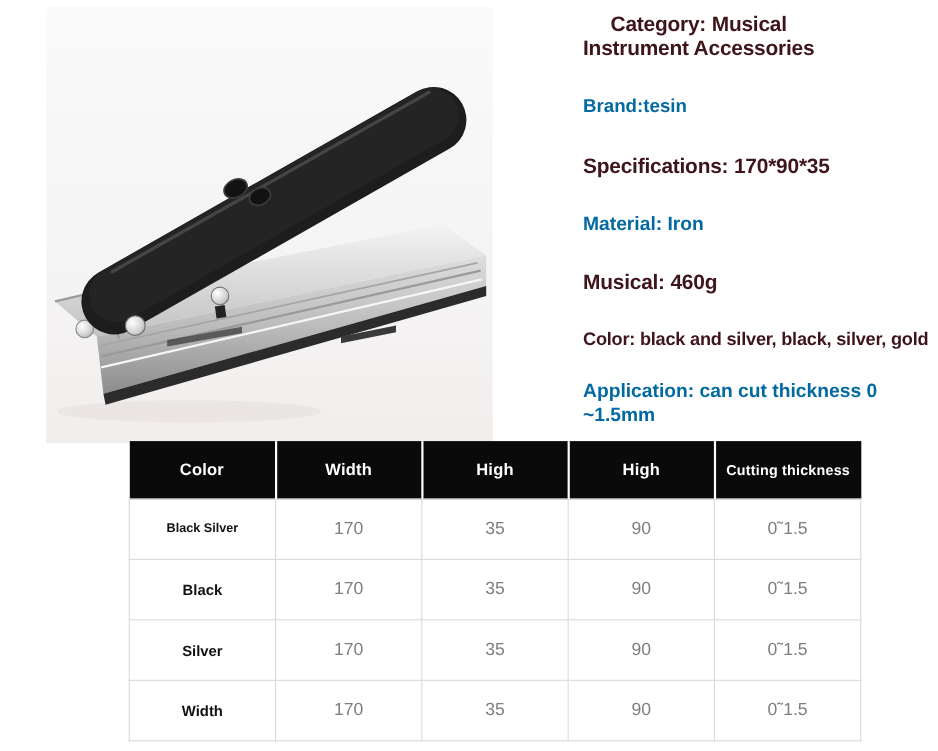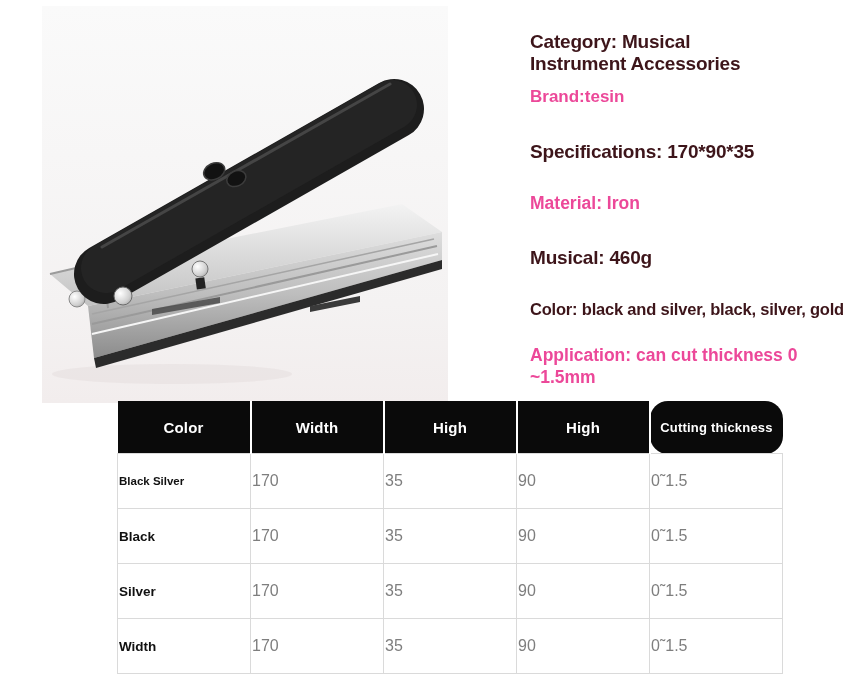--- a/index.html
+++ b/index.html
@@ -9,41 +9,41 @@
   }
   
   .photo{
     position:absolute;left:42px;top:6px;width:406px;height:397px;
   }
   .photo svg{display:block;width:100%;height:100%;}
   
   .details{position:absolute;left:530px;top:0;width:322px;}
   .details p{position:absolute;margin:0;white-space:pre-line;}
   .maroon{color:#3d151a;font-weight:800;letter-spacing:-0.2px;}
-  .blacktext{color:#ec4899;font-weight:700;}
-  .d-category{top:31px;font-size:19px;line-height:22px;}
+  .blacktext{color:#0369a1;font-weight:700;}
+  .d-category{top:12px;font-size:19px;line-height:22px;text-align:center;}
   .d-brand{top:87px;font-size:17px;}
   .d-specs{top:141px;font-size:19px;}
   .d-material{top:193px;font-size:17.5px;}
   .d-weight{top:247px;font-size:19px;}
   .d-color{top:300px;font-size:16.5px;}
   .d-application{top:344px;font-size:17.5px;line-height:22px;}
   
   table.spec{
     position:absolute;left:117px;top:401px;width:666px;
     border-collapse:collapse;table-layout:fixed;
   }
   table.spec th{
     background:#0a0a0a;color:#ffffff;font-weight:700;font-size:15px;
     height:50px;border-right:2px solid #ffffff;letter-spacing:0.2px;
     text-align:center;vertical-align:middle;
   }
-  table.spec th:last-child{border-right:none;font-size:13px;border-radius:18px;}
+  table.spec th:last-child{border-right:none;font-size:13px;}
   table.spec td{
-    height:52px;text-align:left;vertical-align:middle;
+    height:52px;text-align:center;vertical-align:middle;
     border:1px solid #dadada;color:#7e7e7e;font-size:16px;background:#ffffff;
   }
   table.spec td.rowlabel{color:#111111;font-weight:700;font-size:13.5px;}
   table.spec tr.r0 td.rowlabel{font-size:11.5px;}
 </style>
 </head>
 <body>
 
 <div class="photo">
   <svg viewBox="0 0 406 397" aria-hidden="true">

